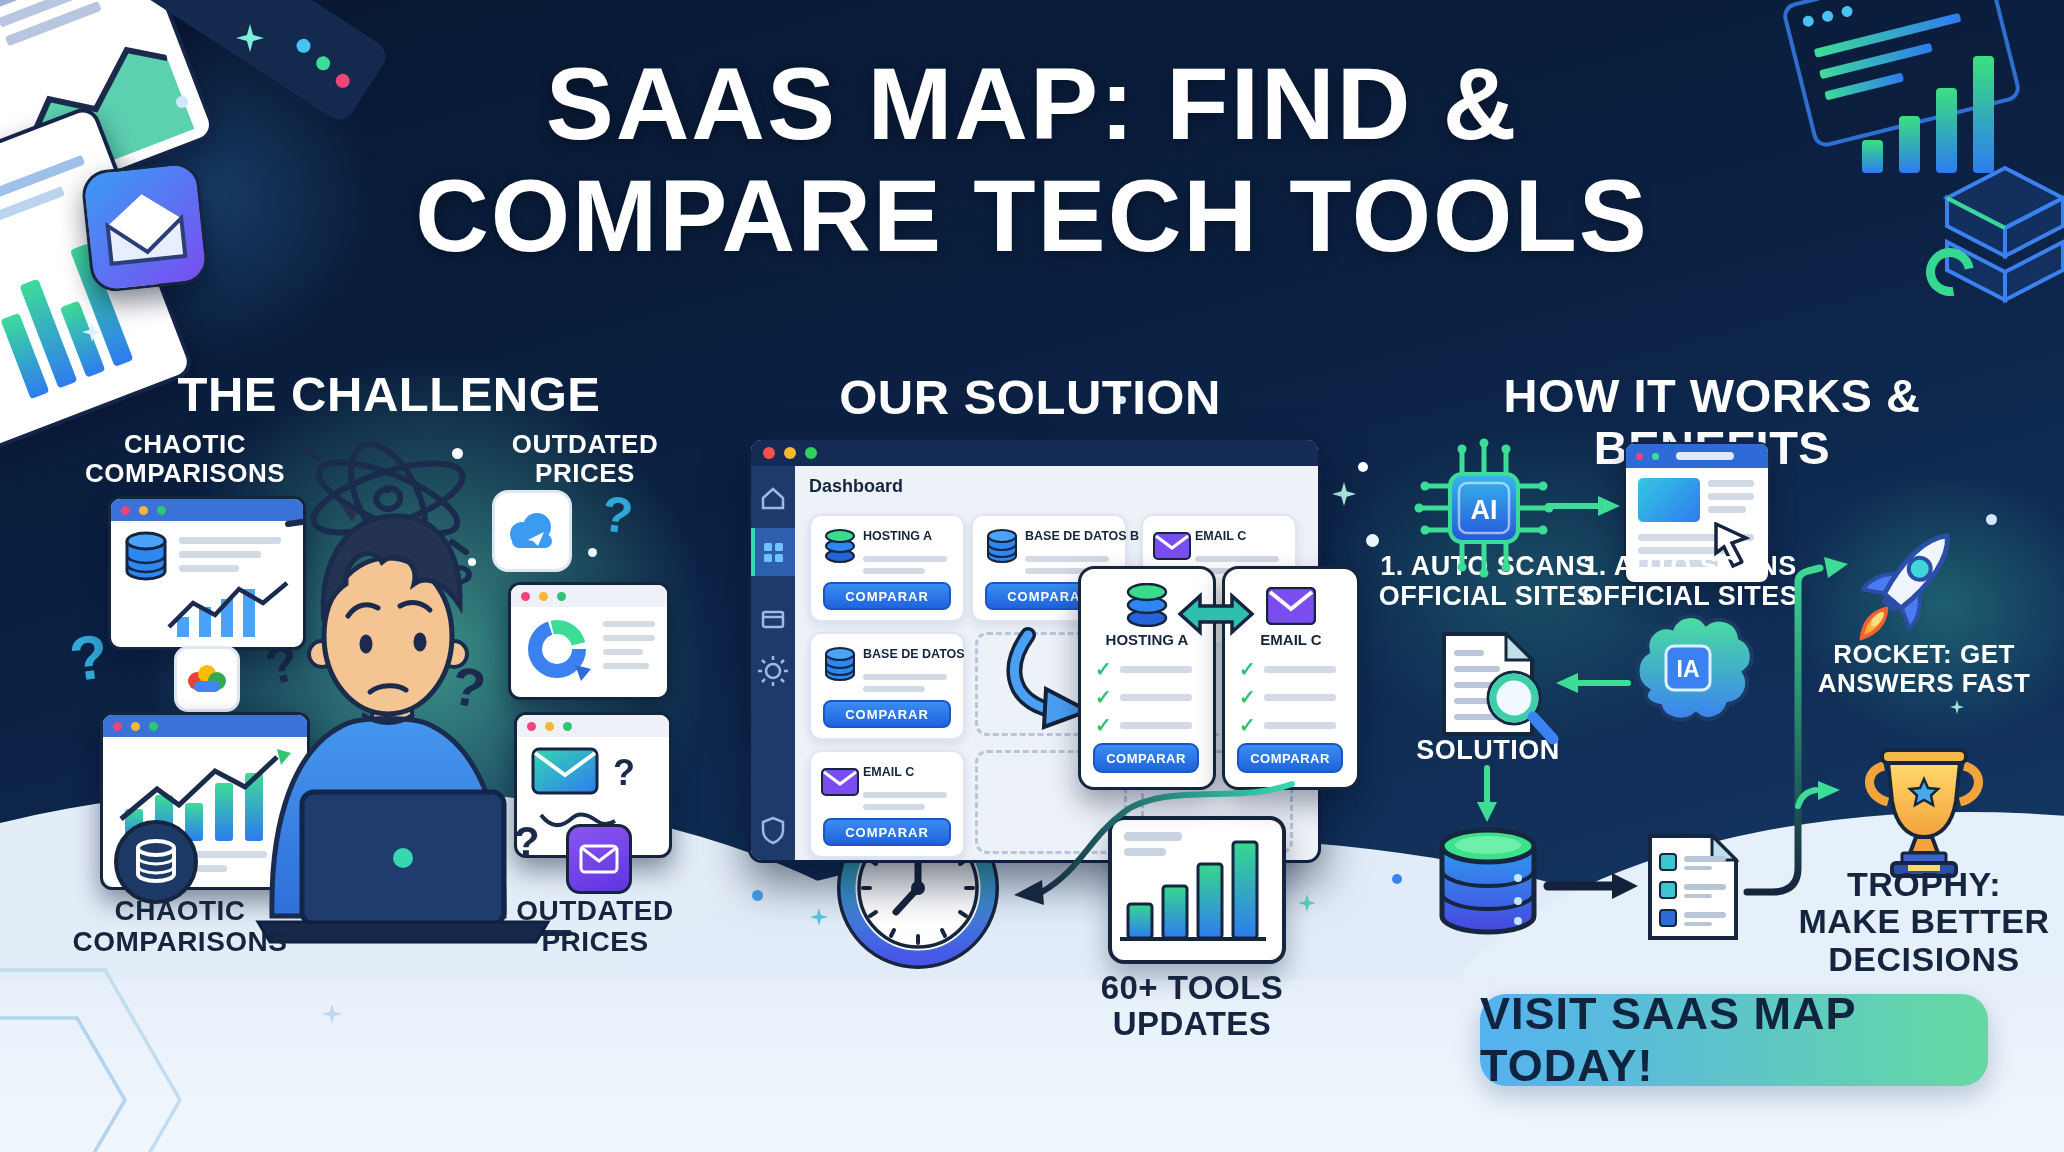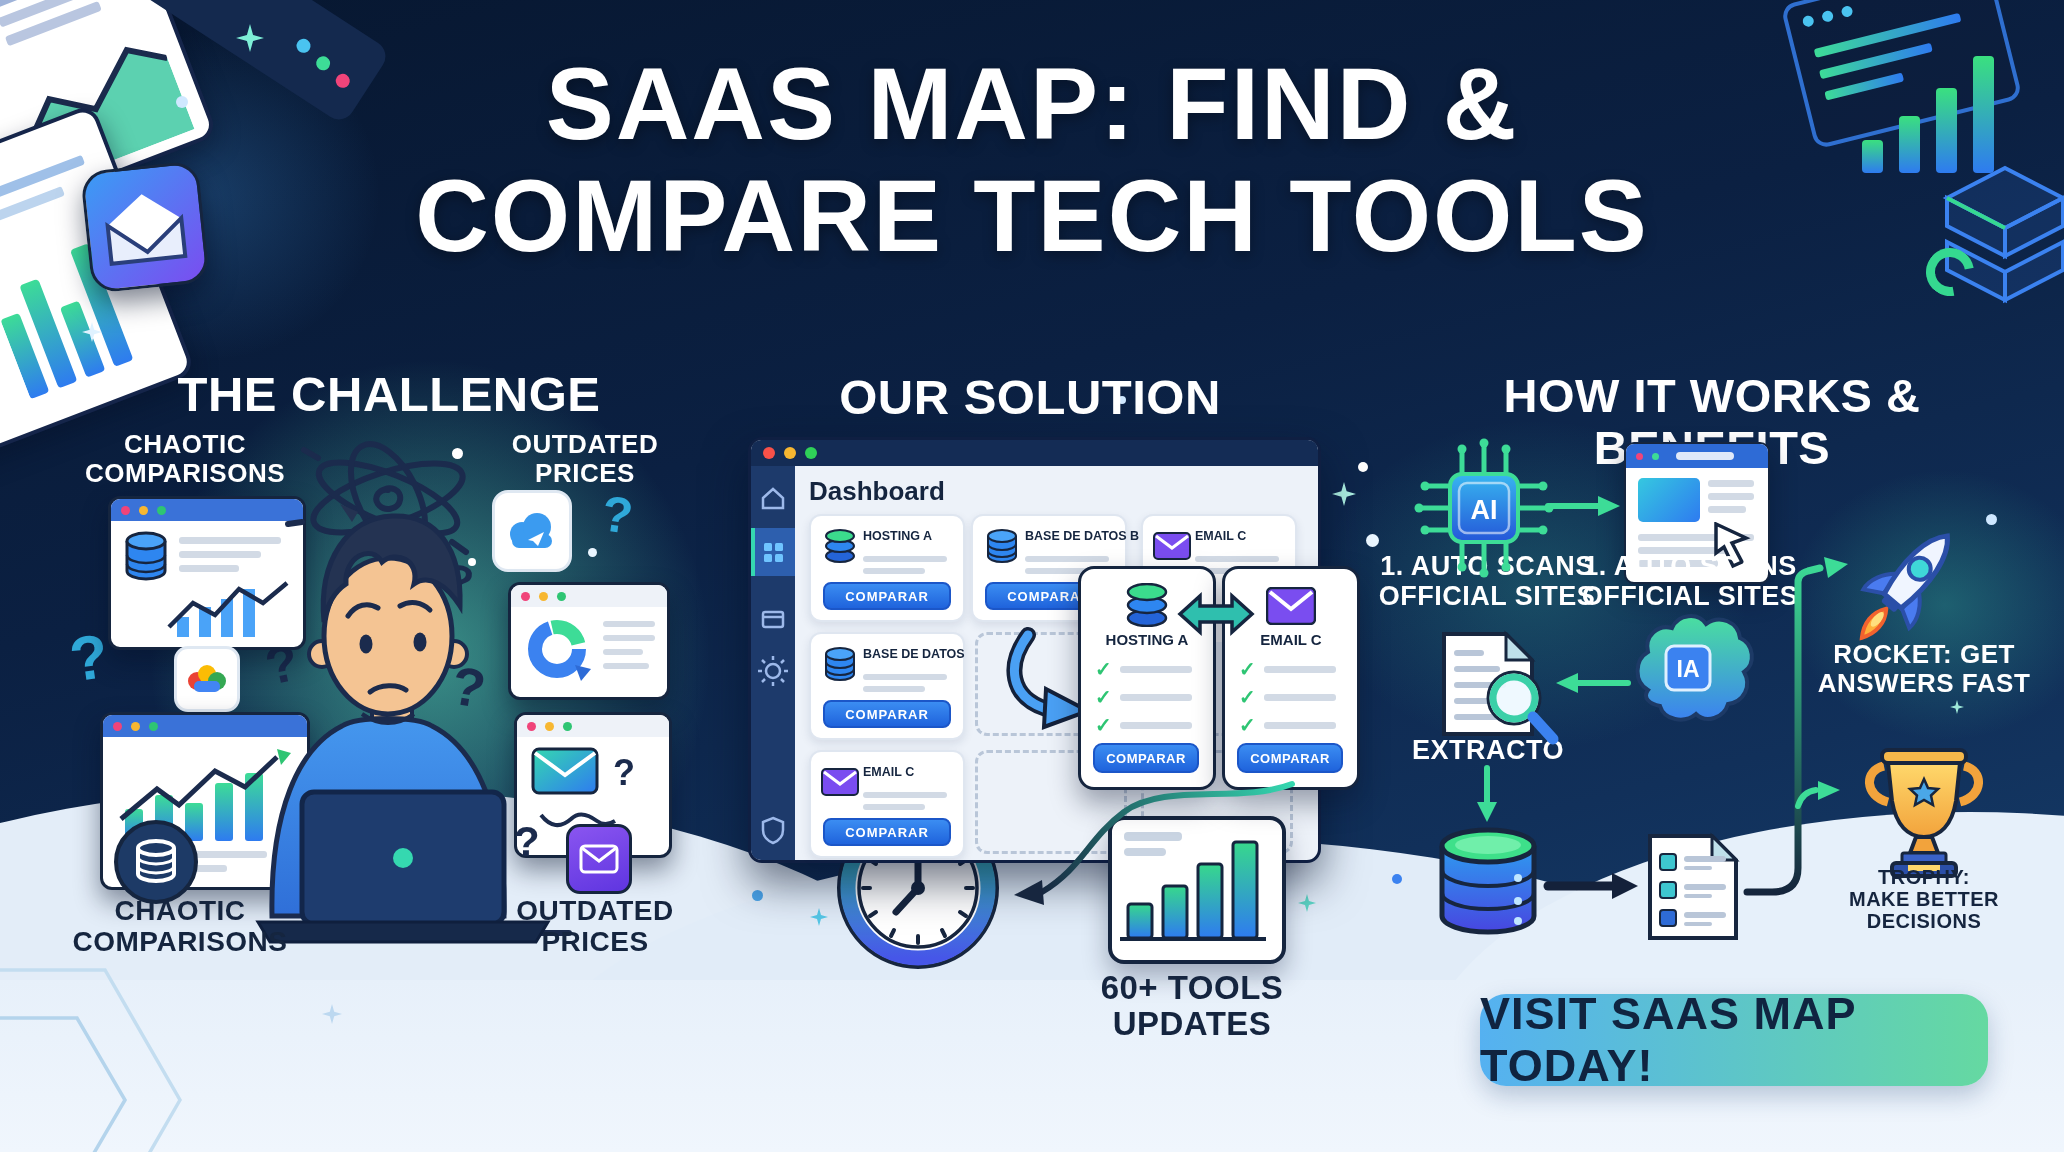--- a/index.html
+++ b/index.html
@@ -554,21 +554,21 @@
         </g>
         <g stroke="#9db9ea" stroke-width="2.5" fill="none">
           <circle cx="22" cy="205" r="7"></circle>
           <path d="M22,194 v-4 M22,216 v4 M11,205 h-4 M37,205 h-4 M14,197 l-3,-3 M30,197 l3,-3 M14,213 l-3,3 M30,213 l3,3"></path>
         </g>
         <g stroke="#9db9ea" stroke-width="2.5" fill="none">
           <path d="M22,352 l10,4 v8 c0,7 -5,11 -10,13 c-5,-2 -10,-6 -10,-13 v-8 Z"></path>
         </g>
       </svg>
     </div>
-    <div class="abs" style="left:58px;top:36px;font-size:26px;font-weight:800;color:#15253f;">Dashboard</div>
+    <div class="abs" style="left:58px;top:36px;font-size:18px;font-weight:800;color:#15253f;">Dashboard</div>
 
     <div class="dcard" style="left:58px;top:74px;">
       <svg class="abs" style="left:10px;top:12px;" width="38" height="36" viewBox="0 0 38 36">
         <ellipse cx="19" cy="28" rx="14" ry="6" fill="#2464d8" stroke="#16253f" stroke-width="2"></ellipse>
         <ellipse cx="19" cy="18" rx="14" ry="6" fill="#2e86f0" stroke="#16253f" stroke-width="2"></ellipse>
         <ellipse cx="19" cy="8" rx="14" ry="6" fill="#3bdb8d" stroke="#16253f" stroke-width="2"></ellipse>
       </svg>
       <div class="nm">HOSTING A</div>
       <div class="gbar" style="left:52px;top:40px;width:84px;height:6px;"></div>
       <div class="gbar" style="left:52px;top:52px;width:62px;height:6px;"></div>
@@ -732,26 +732,26 @@
   </div>
 
   <div class="lbl white" style="left:1362px;top:552px;width:250px;font-size:27px;">
     <div>1. AUTO SCANS</div>
     <div>OFFICIAL SITES</div>
   </div>
   <div class="lbl white" style="left:1565px;top:552px;width:250px;font-size:27px;">
     <div>1. AUTO SCANS</div>
     <div>OFFICIAL SITES</div>
   </div>
-  <div class="lbl white" style="left:1363px;top:736px;width:250px;font-size:27px;">EXTRACTO</div>
+  <div class="lbl white" style="left:1363px;top:736px;width:250px;font-size:27px;">SOLUTION</div>
   <div class="lbl white" style="left:1789px;top:640px;width:270px;font-size:26px;">
     <div>ROCKET: GET</div>
     <div>ANSWERS FAST</div>
   </div>
-  <div class="lbl darktext" style="left:1789px;top:866px;width:270px;font-size:20px;z-index:12;text-align:center;">
+  <div class="lbl darktext" style="left:1789px;top:866px;width:270px;font-size:34px;z-index:12;text-align:center;">
     <div>TROPHY:</div>
     <div>MAKE BETTER</div>
     <div>DECISIONS</div>
   </div>
 
   <div class="cta">VISIT SAAS MAP TODAY!</div>
 
 </div>
 
 </body></html>

